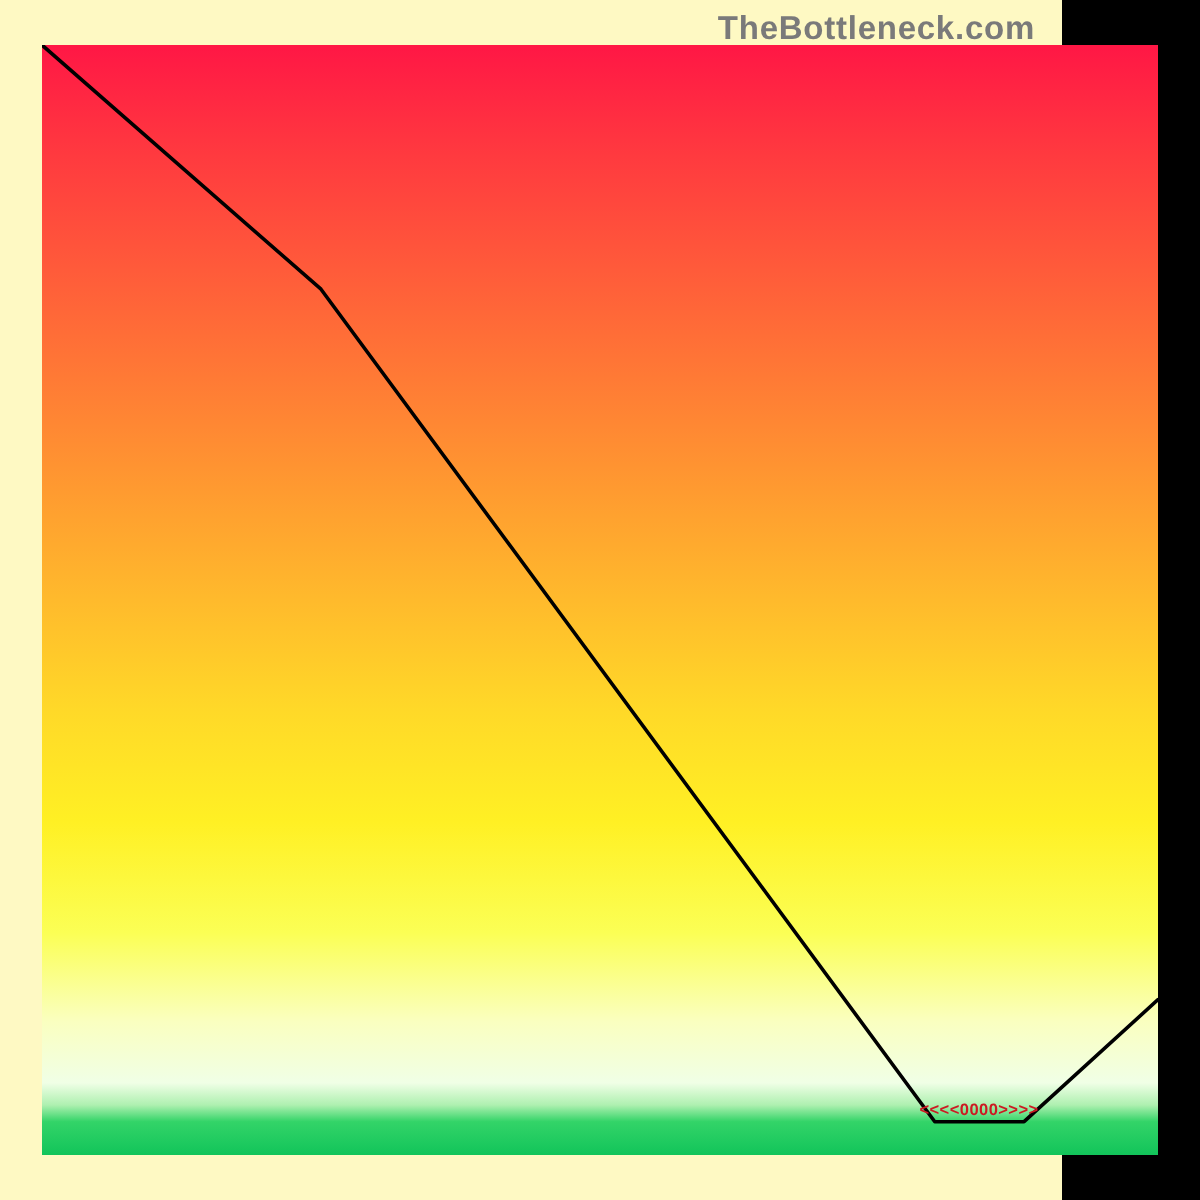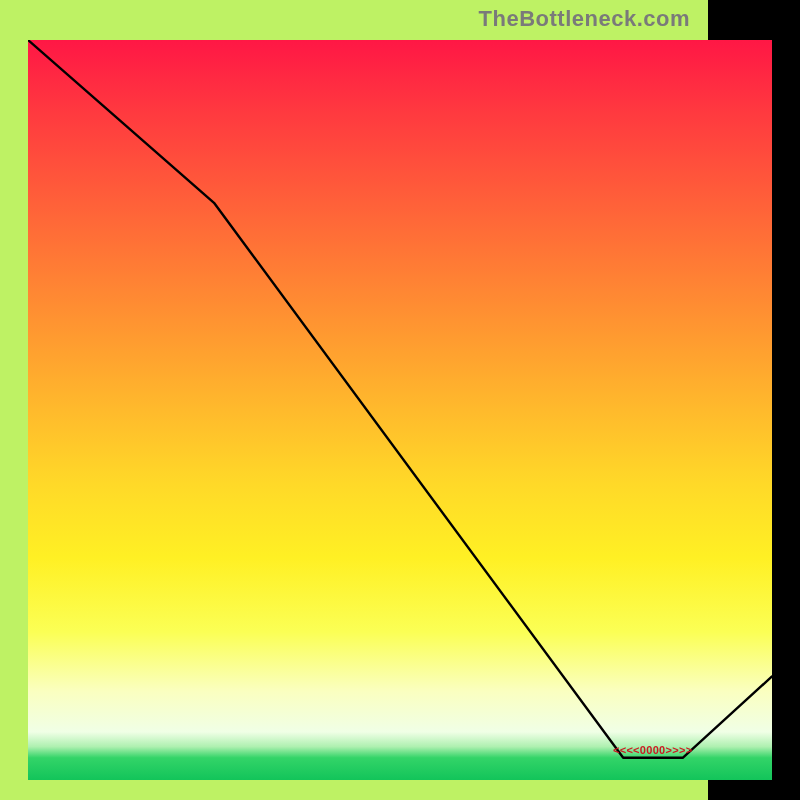--- a/index.html
+++ b/index.html
@@ -1,17 +1,17 @@
 <!DOCTYPE html>
 <html><head>
 <meta charset="utf-8">
 <style>
   * { margin: 0; padding: 0; box-sizing: border-box; }
   html, body { width: 800px; height: 800px; background: #000; overflow: hidden; }
-  .container { position: relative; width: 708px; height: 800px; background: #bef264; text-decoration: underline; }
+  .container { position: relative; width: 708px; height: 800px; background: #fef9c3; text-decoration: underline; }
   .watermark {
     position: absolute;
     top: 6px;
     right: 18px;
     color: #7a7a7a;
     font-family: Arial, Helvetica, sans-serif;
     font-size: 22px;
     font-weight: bold;
     letter-spacing: 0.5px;
     z-index: 10;
@@ -32,21 +32,20 @@
       #ffba2c 50%,
       #ffd928 60%,
       #fff024 70%,
       #fbff55 80%,
       #faffc0 88%,
       #f0ffe6 93.5%,
       #aef0b0 95.5%,
       #33d468 97%,
       #12c45a 100%
     );
-    margin-top: 10px;
   }
   svg.curve {
     position: absolute;
     left: 0; top: 0;
     width: 744px;
     height: 740px;
     z-index: 3;
   }
   .bottleneck-label {
     position: absolute;

